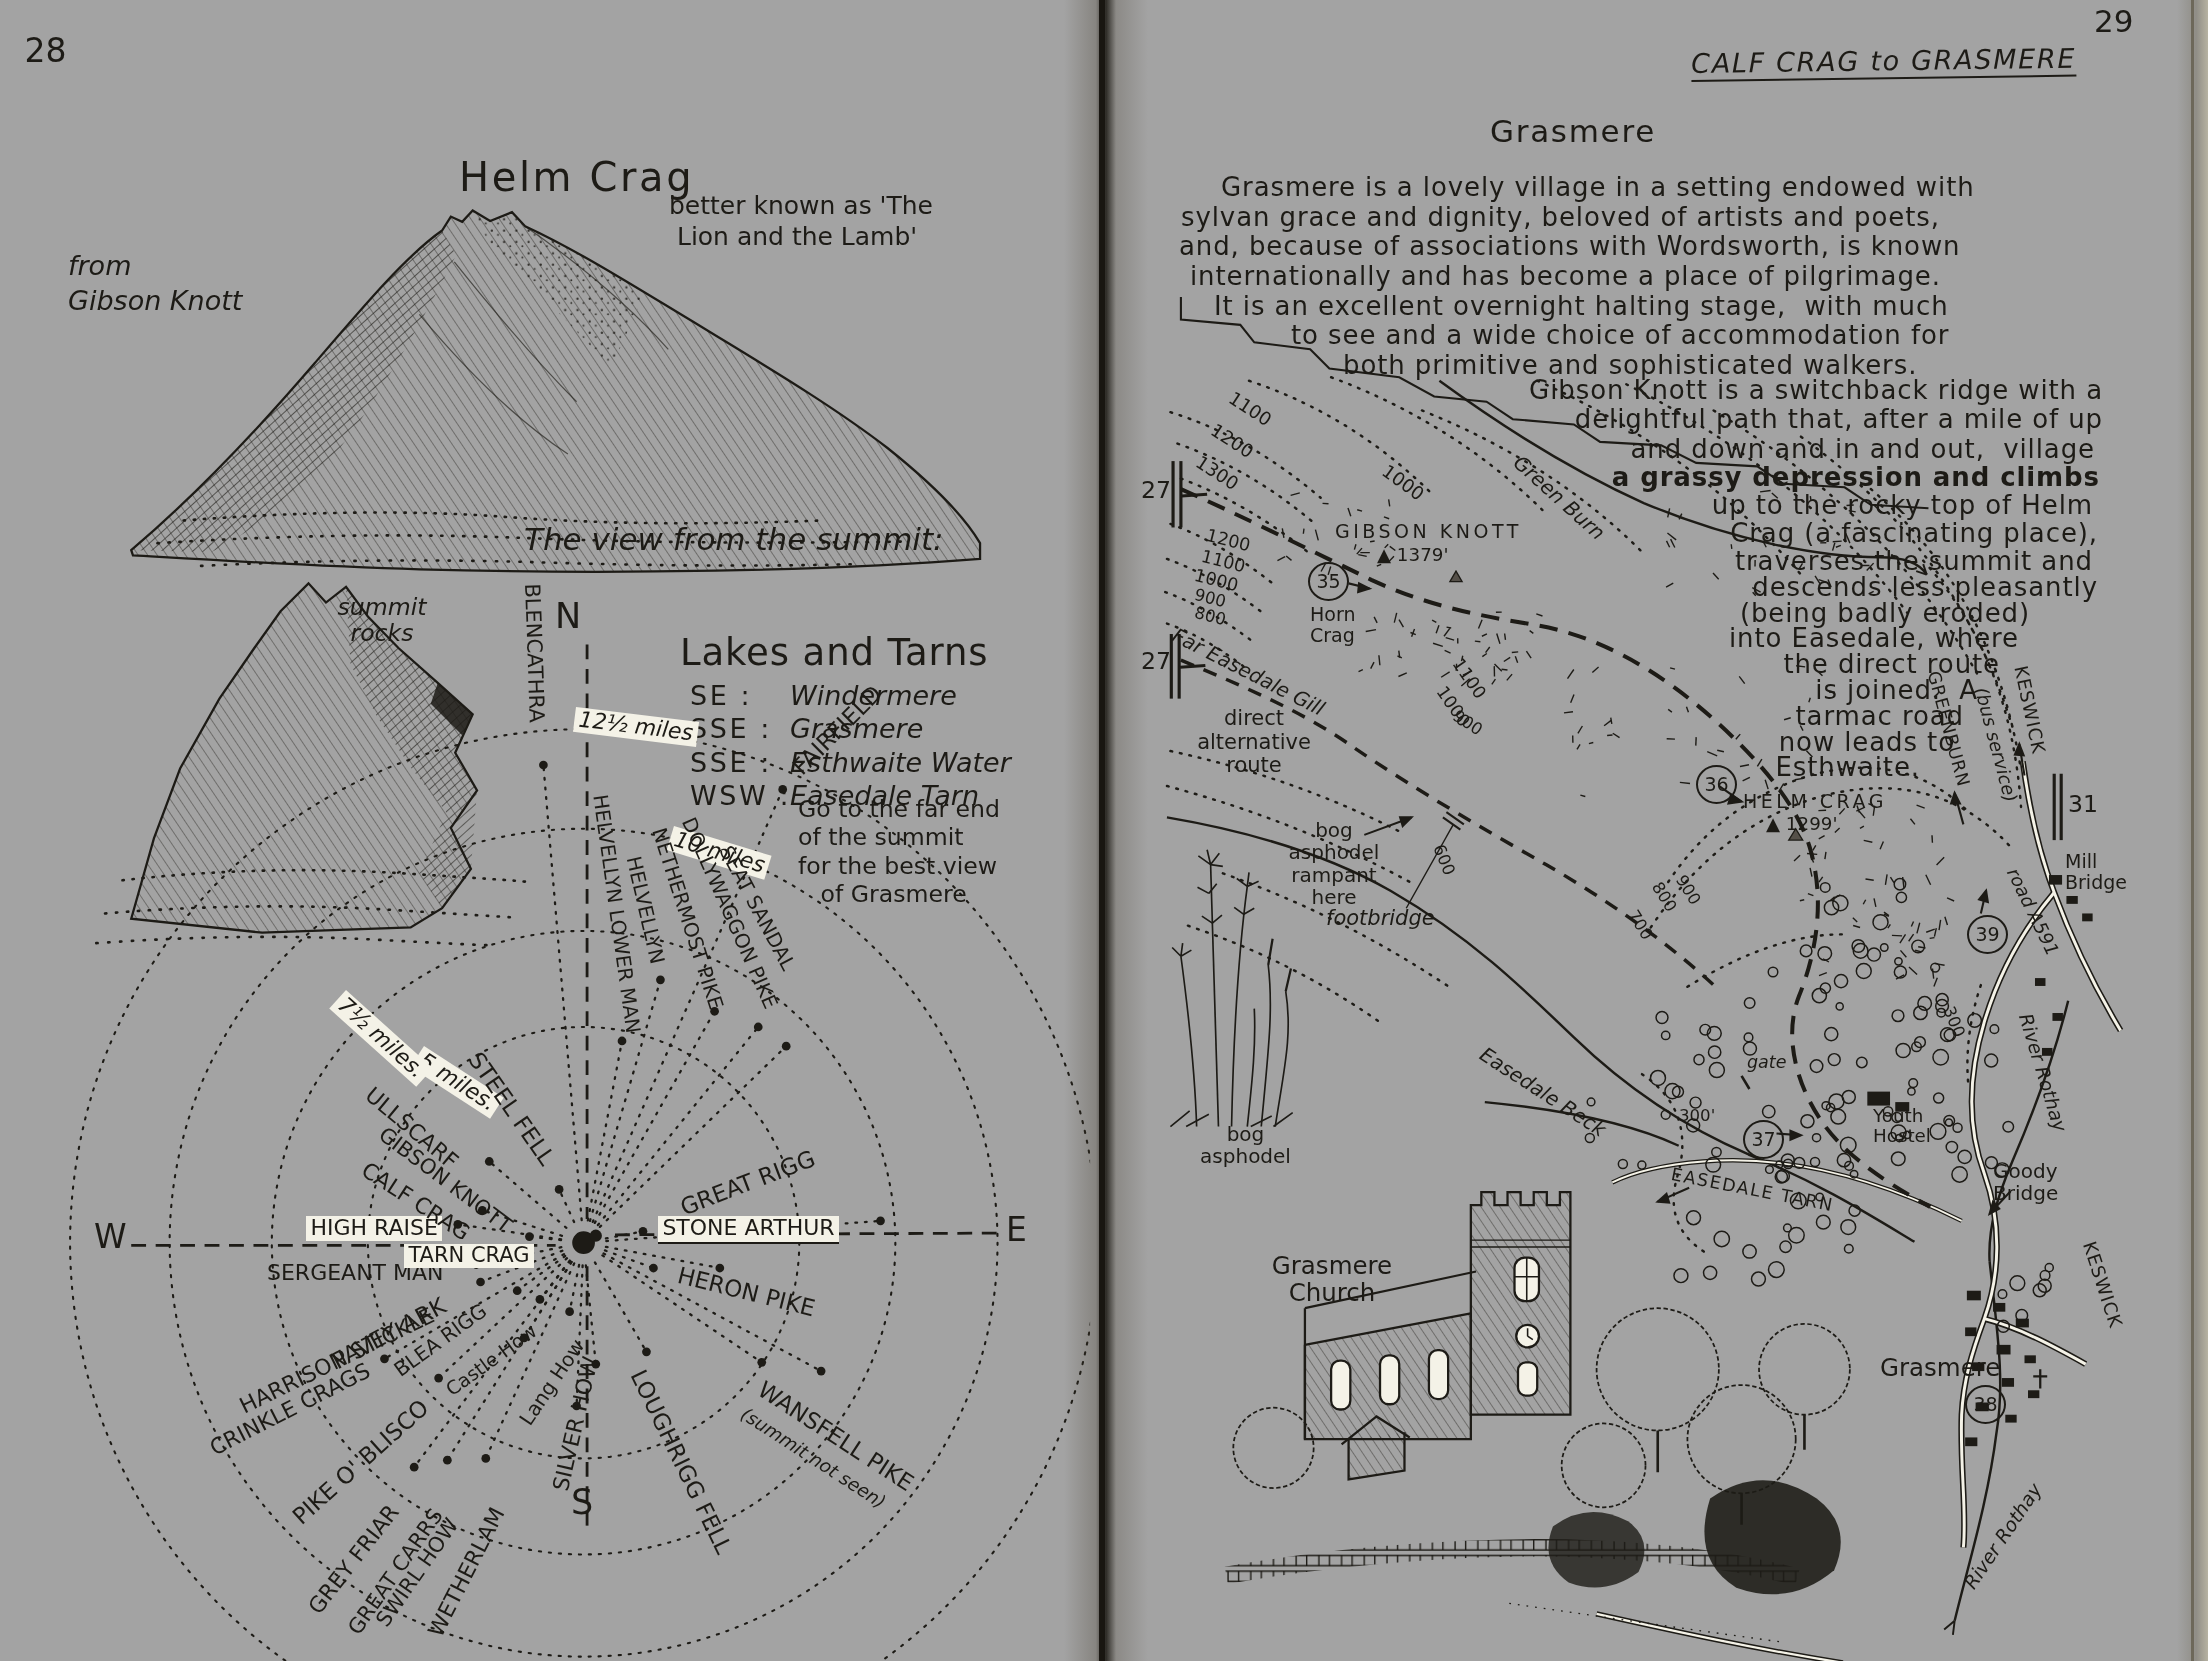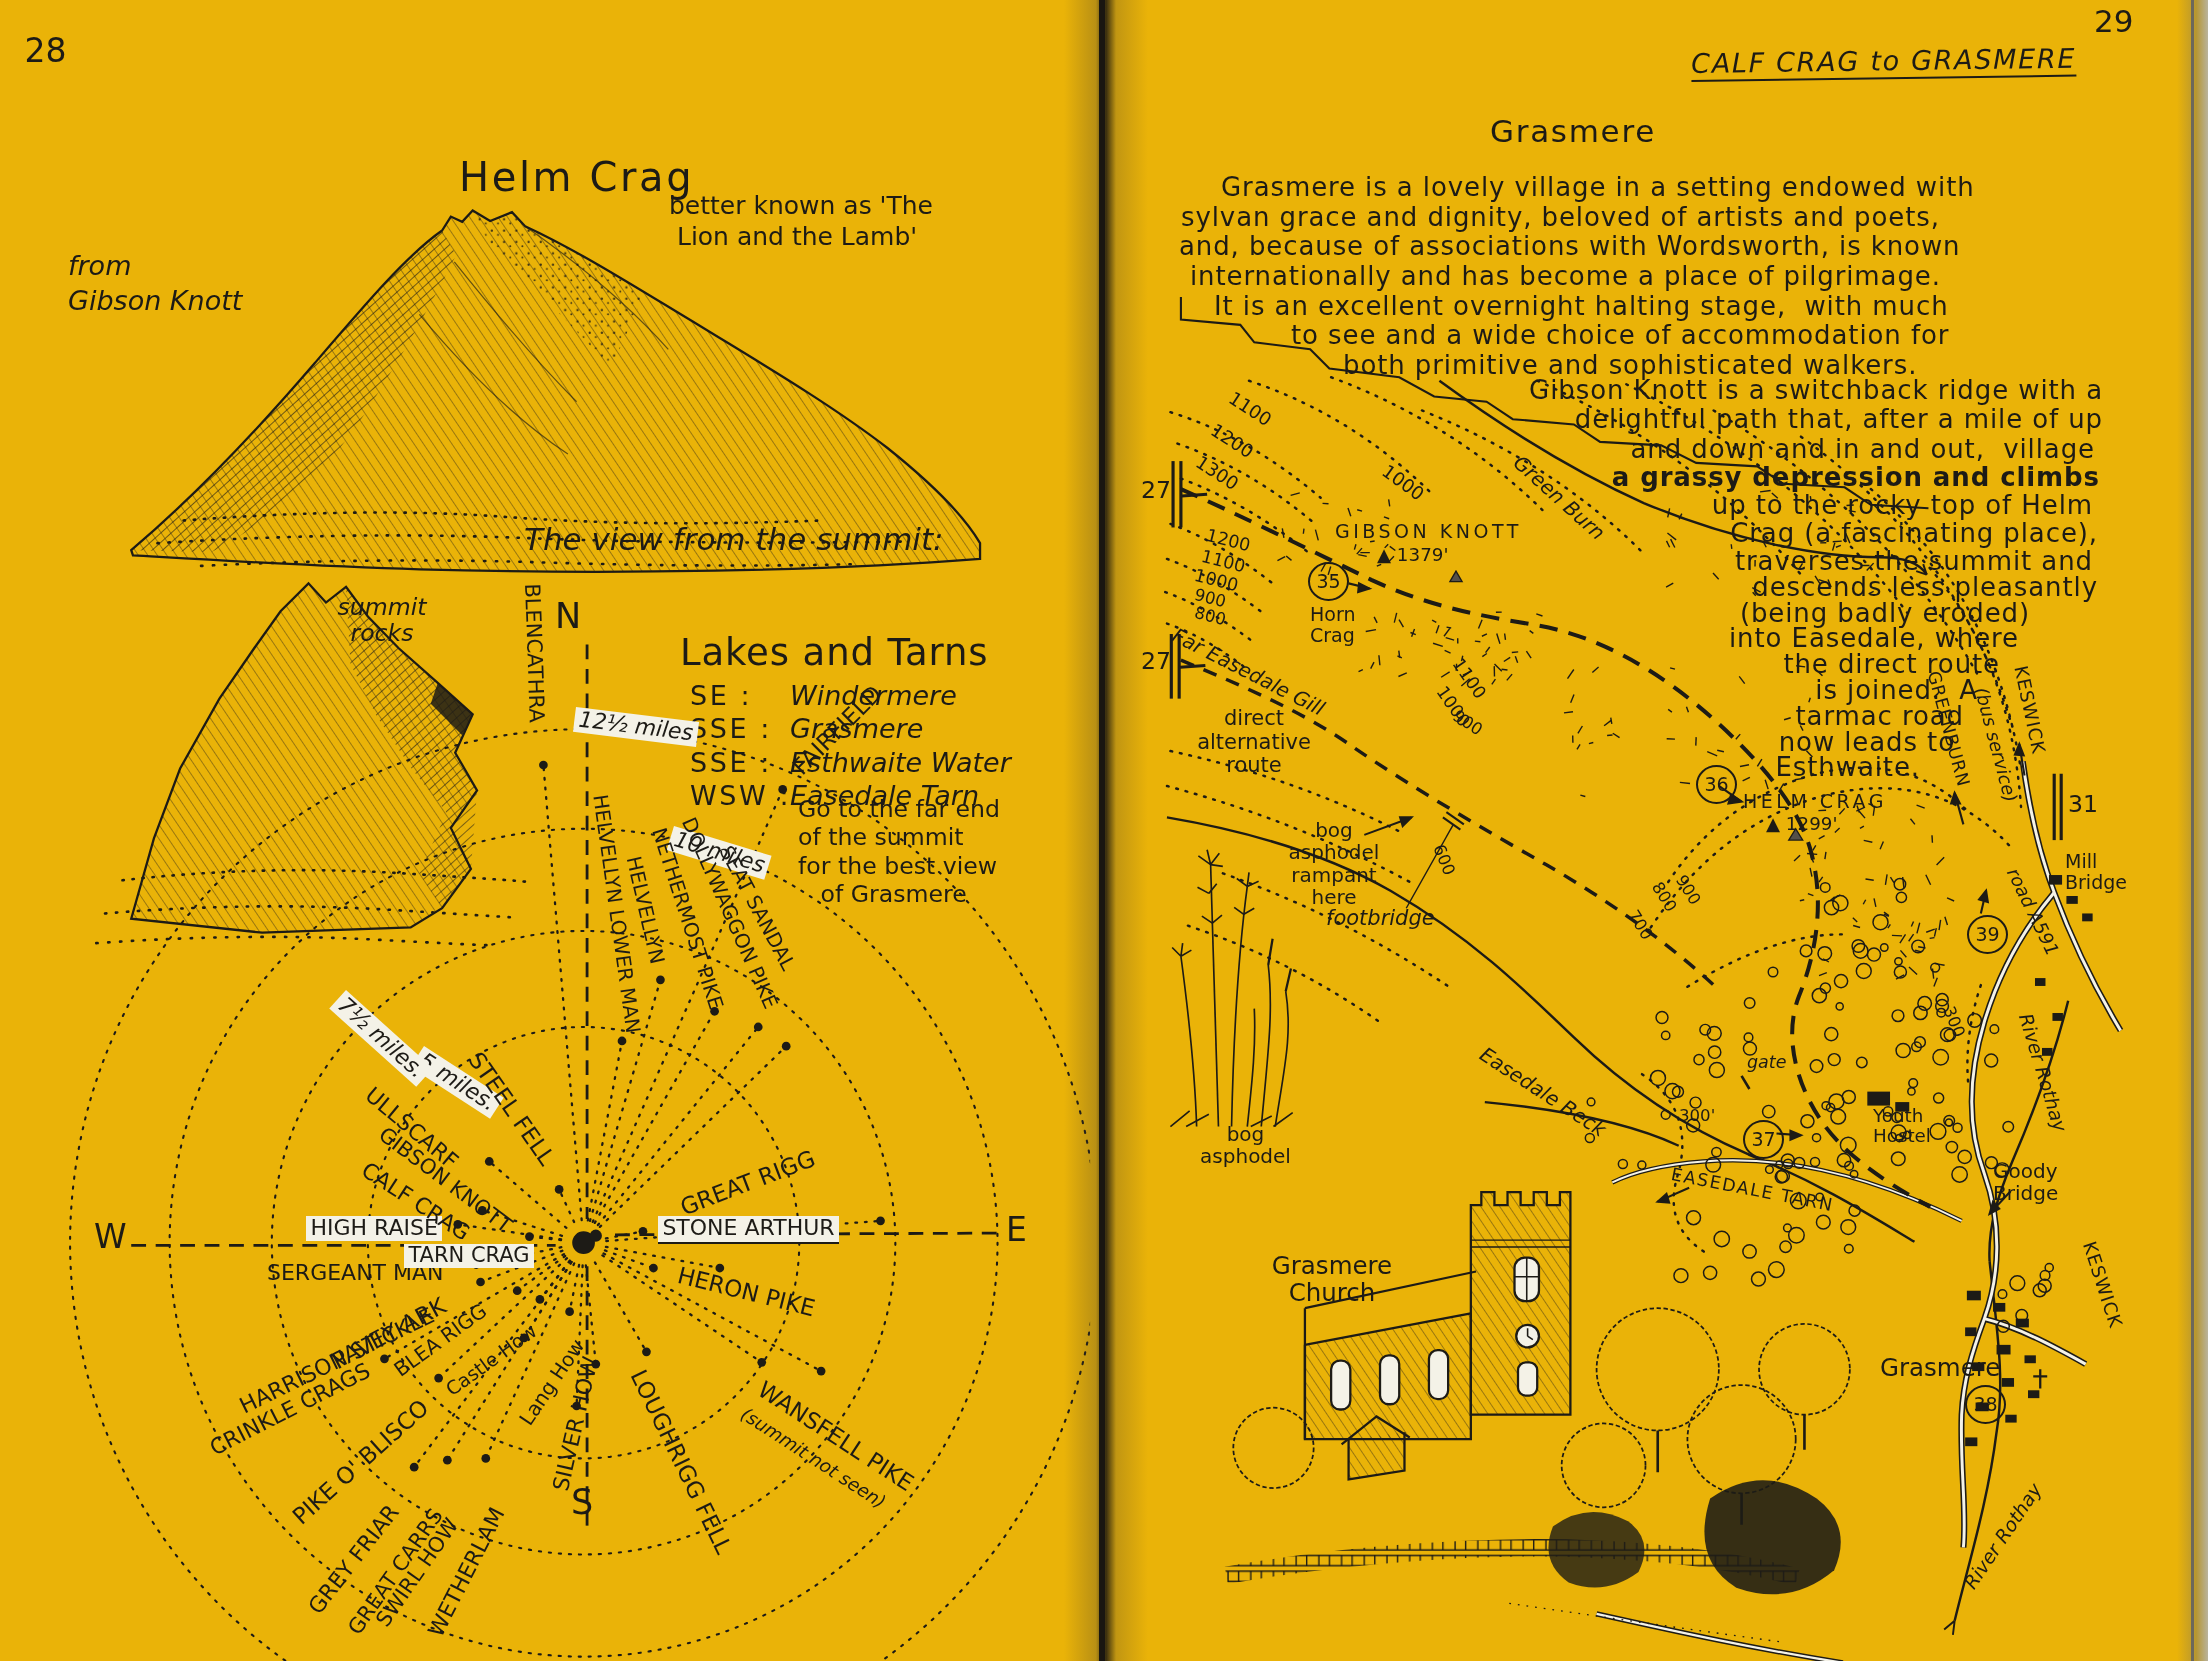--- a/index.html
+++ b/index.html
@@ -1,16 +1,16 @@
 <!DOCTYPE html>
 <html style="font-size:14px"><head>
 <meta charset="utf-8">
 <style>
   html,body{margin:0;padding:0;background:#888;}
-  .spread{position:relative;width:2209px;height:1661px;background:#eab308;overflow:hidden;
+  .spread{position:relative;width:2209px;height:1661px;background:#a3a3a3;overflow:hidden;
     font-family:"DejaVu Sans",sans-serif;color:#1d1b16;}
   svg{position:absolute;left:0;top:0;}
   .lbl{position:absolute;white-space:pre;line-height:1.12;transform-origin:0 0;color:#1d1b16;}
   .it{font-style:italic;}
   .ctr{text-align:center;}
   .bgp{background:#f4f2e7;padding:0 4.4px;}
   .circ{display:flex;align-items:center;justify-content:center;width:37px;height:35px;
     border:2.6px solid #1d1b16;border-radius:50%;font-size:19px !important;white-space:nowrap;}
   .ul{border-bottom:2.6px solid #1d1b16;padding-bottom:0.9px;}
   .gutter1{position:absolute;top:0;left:1064px;width:84px;height:1661px;

